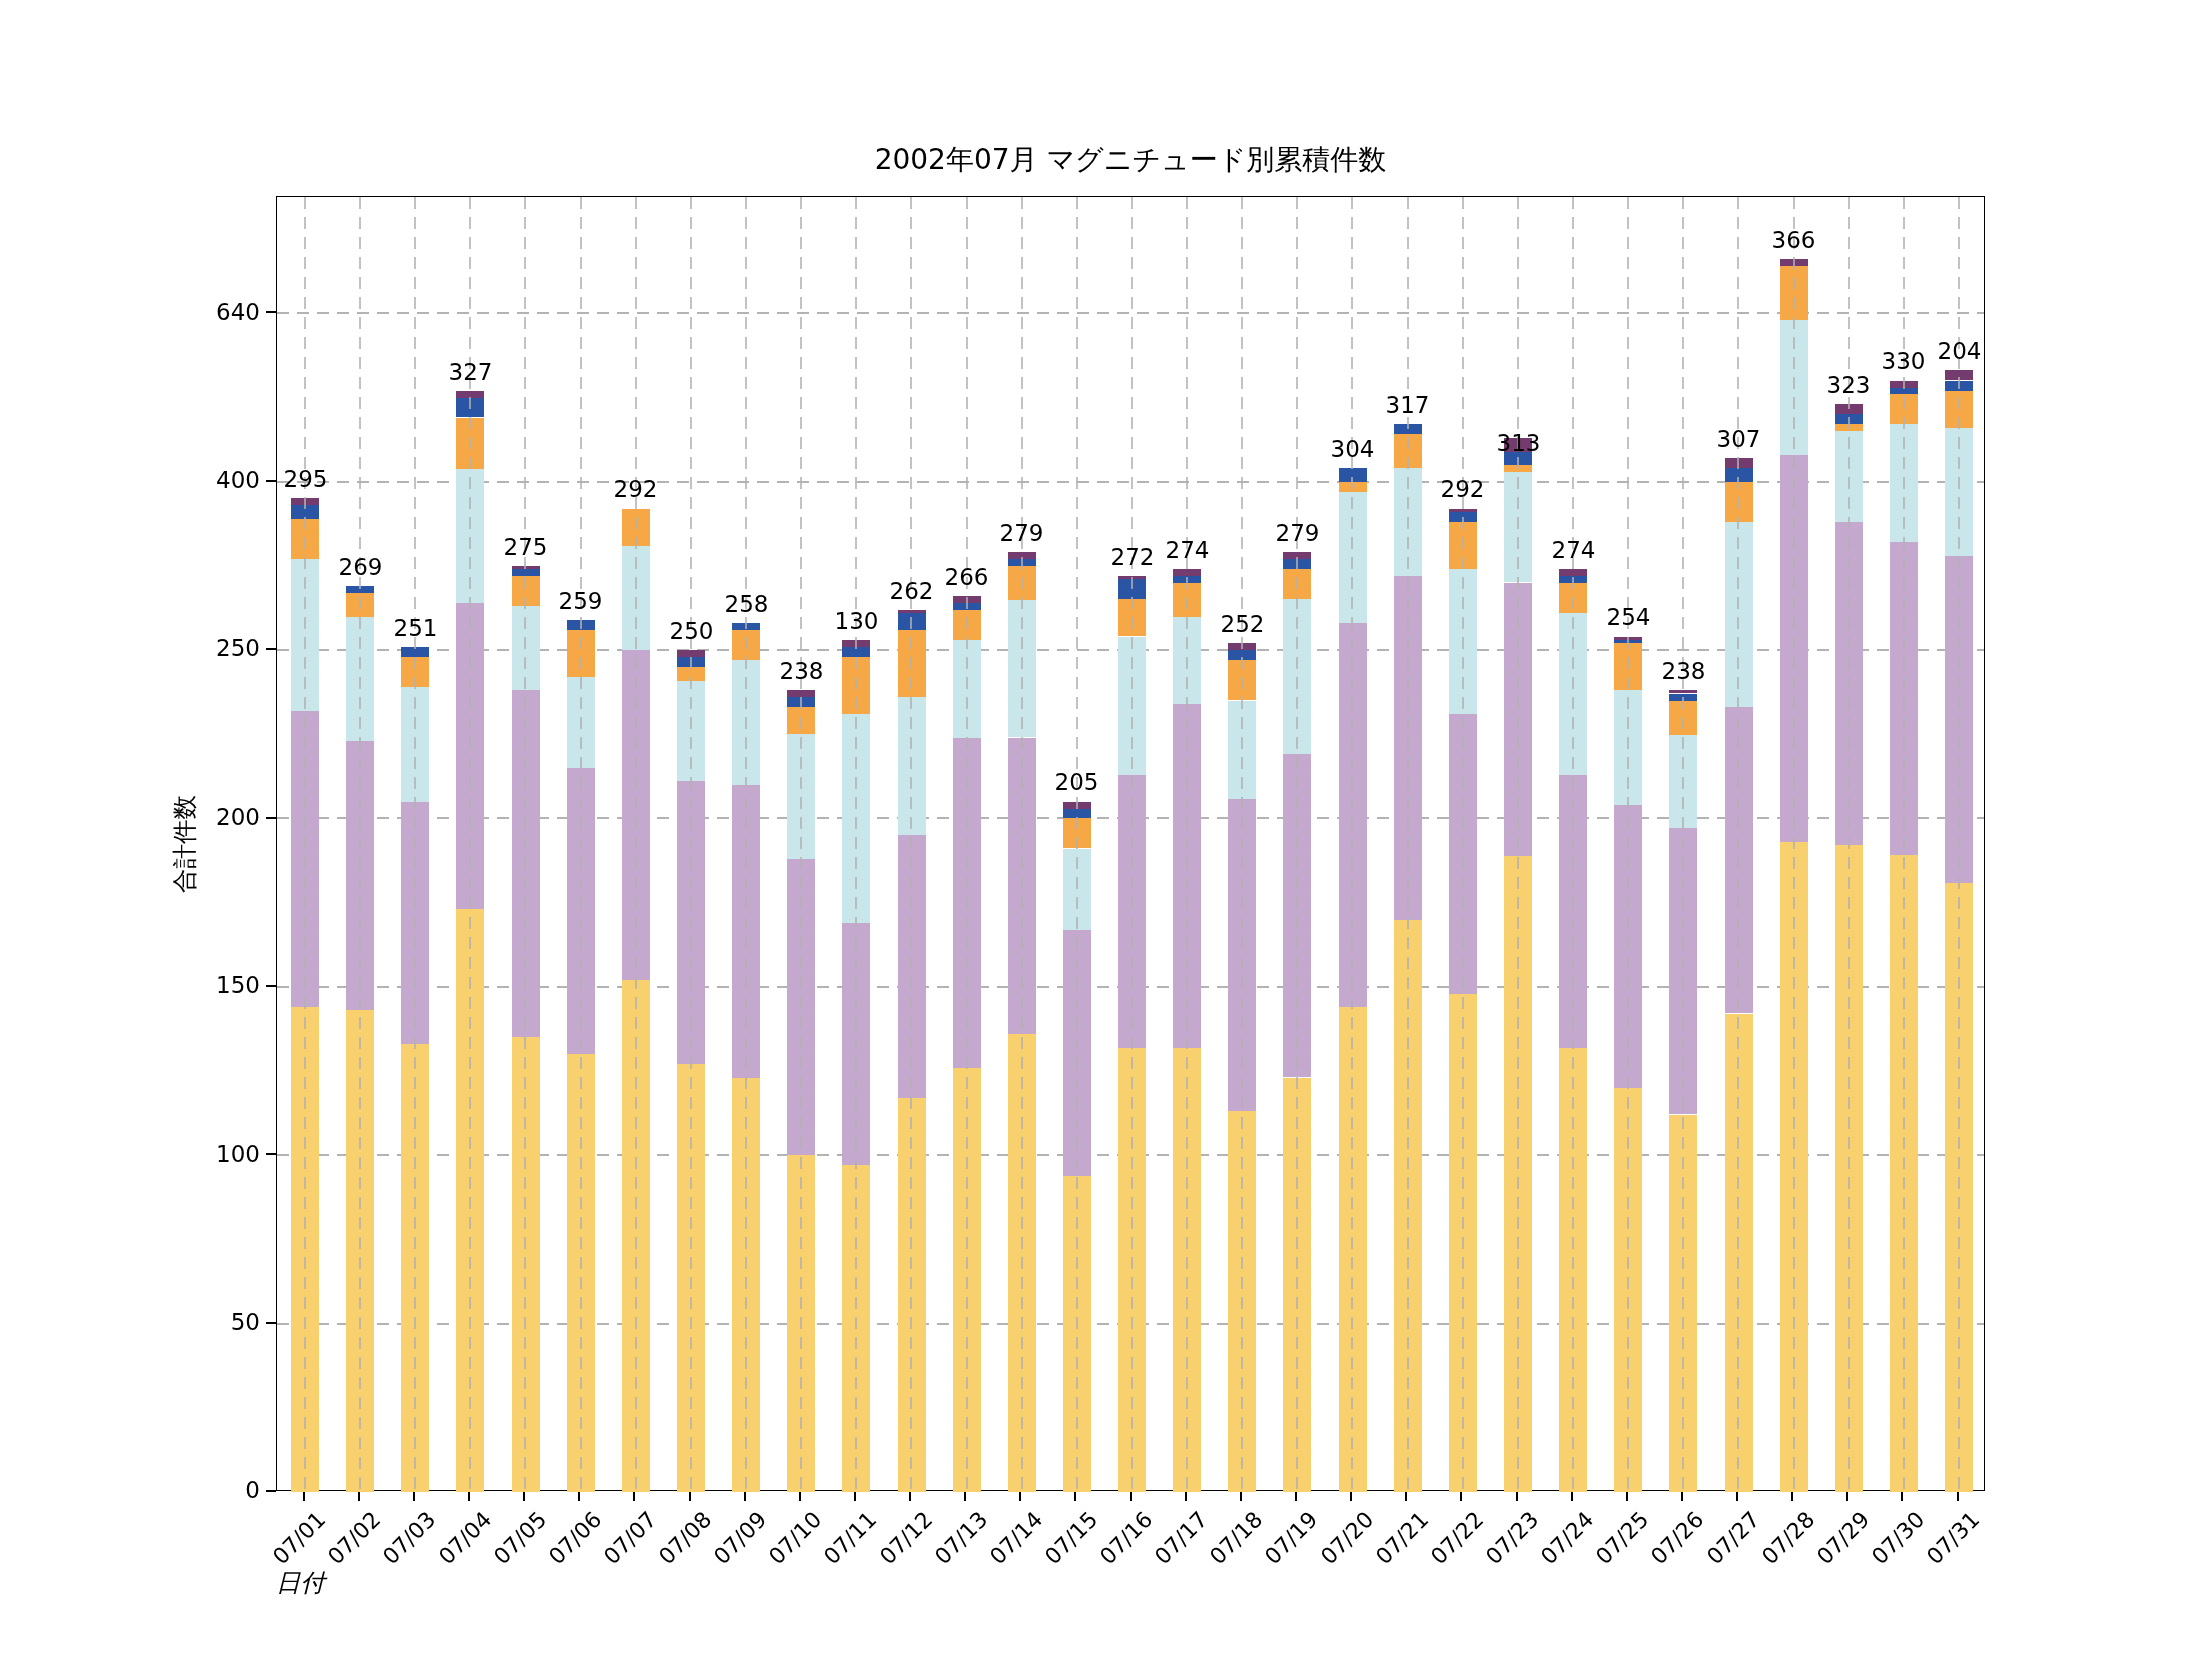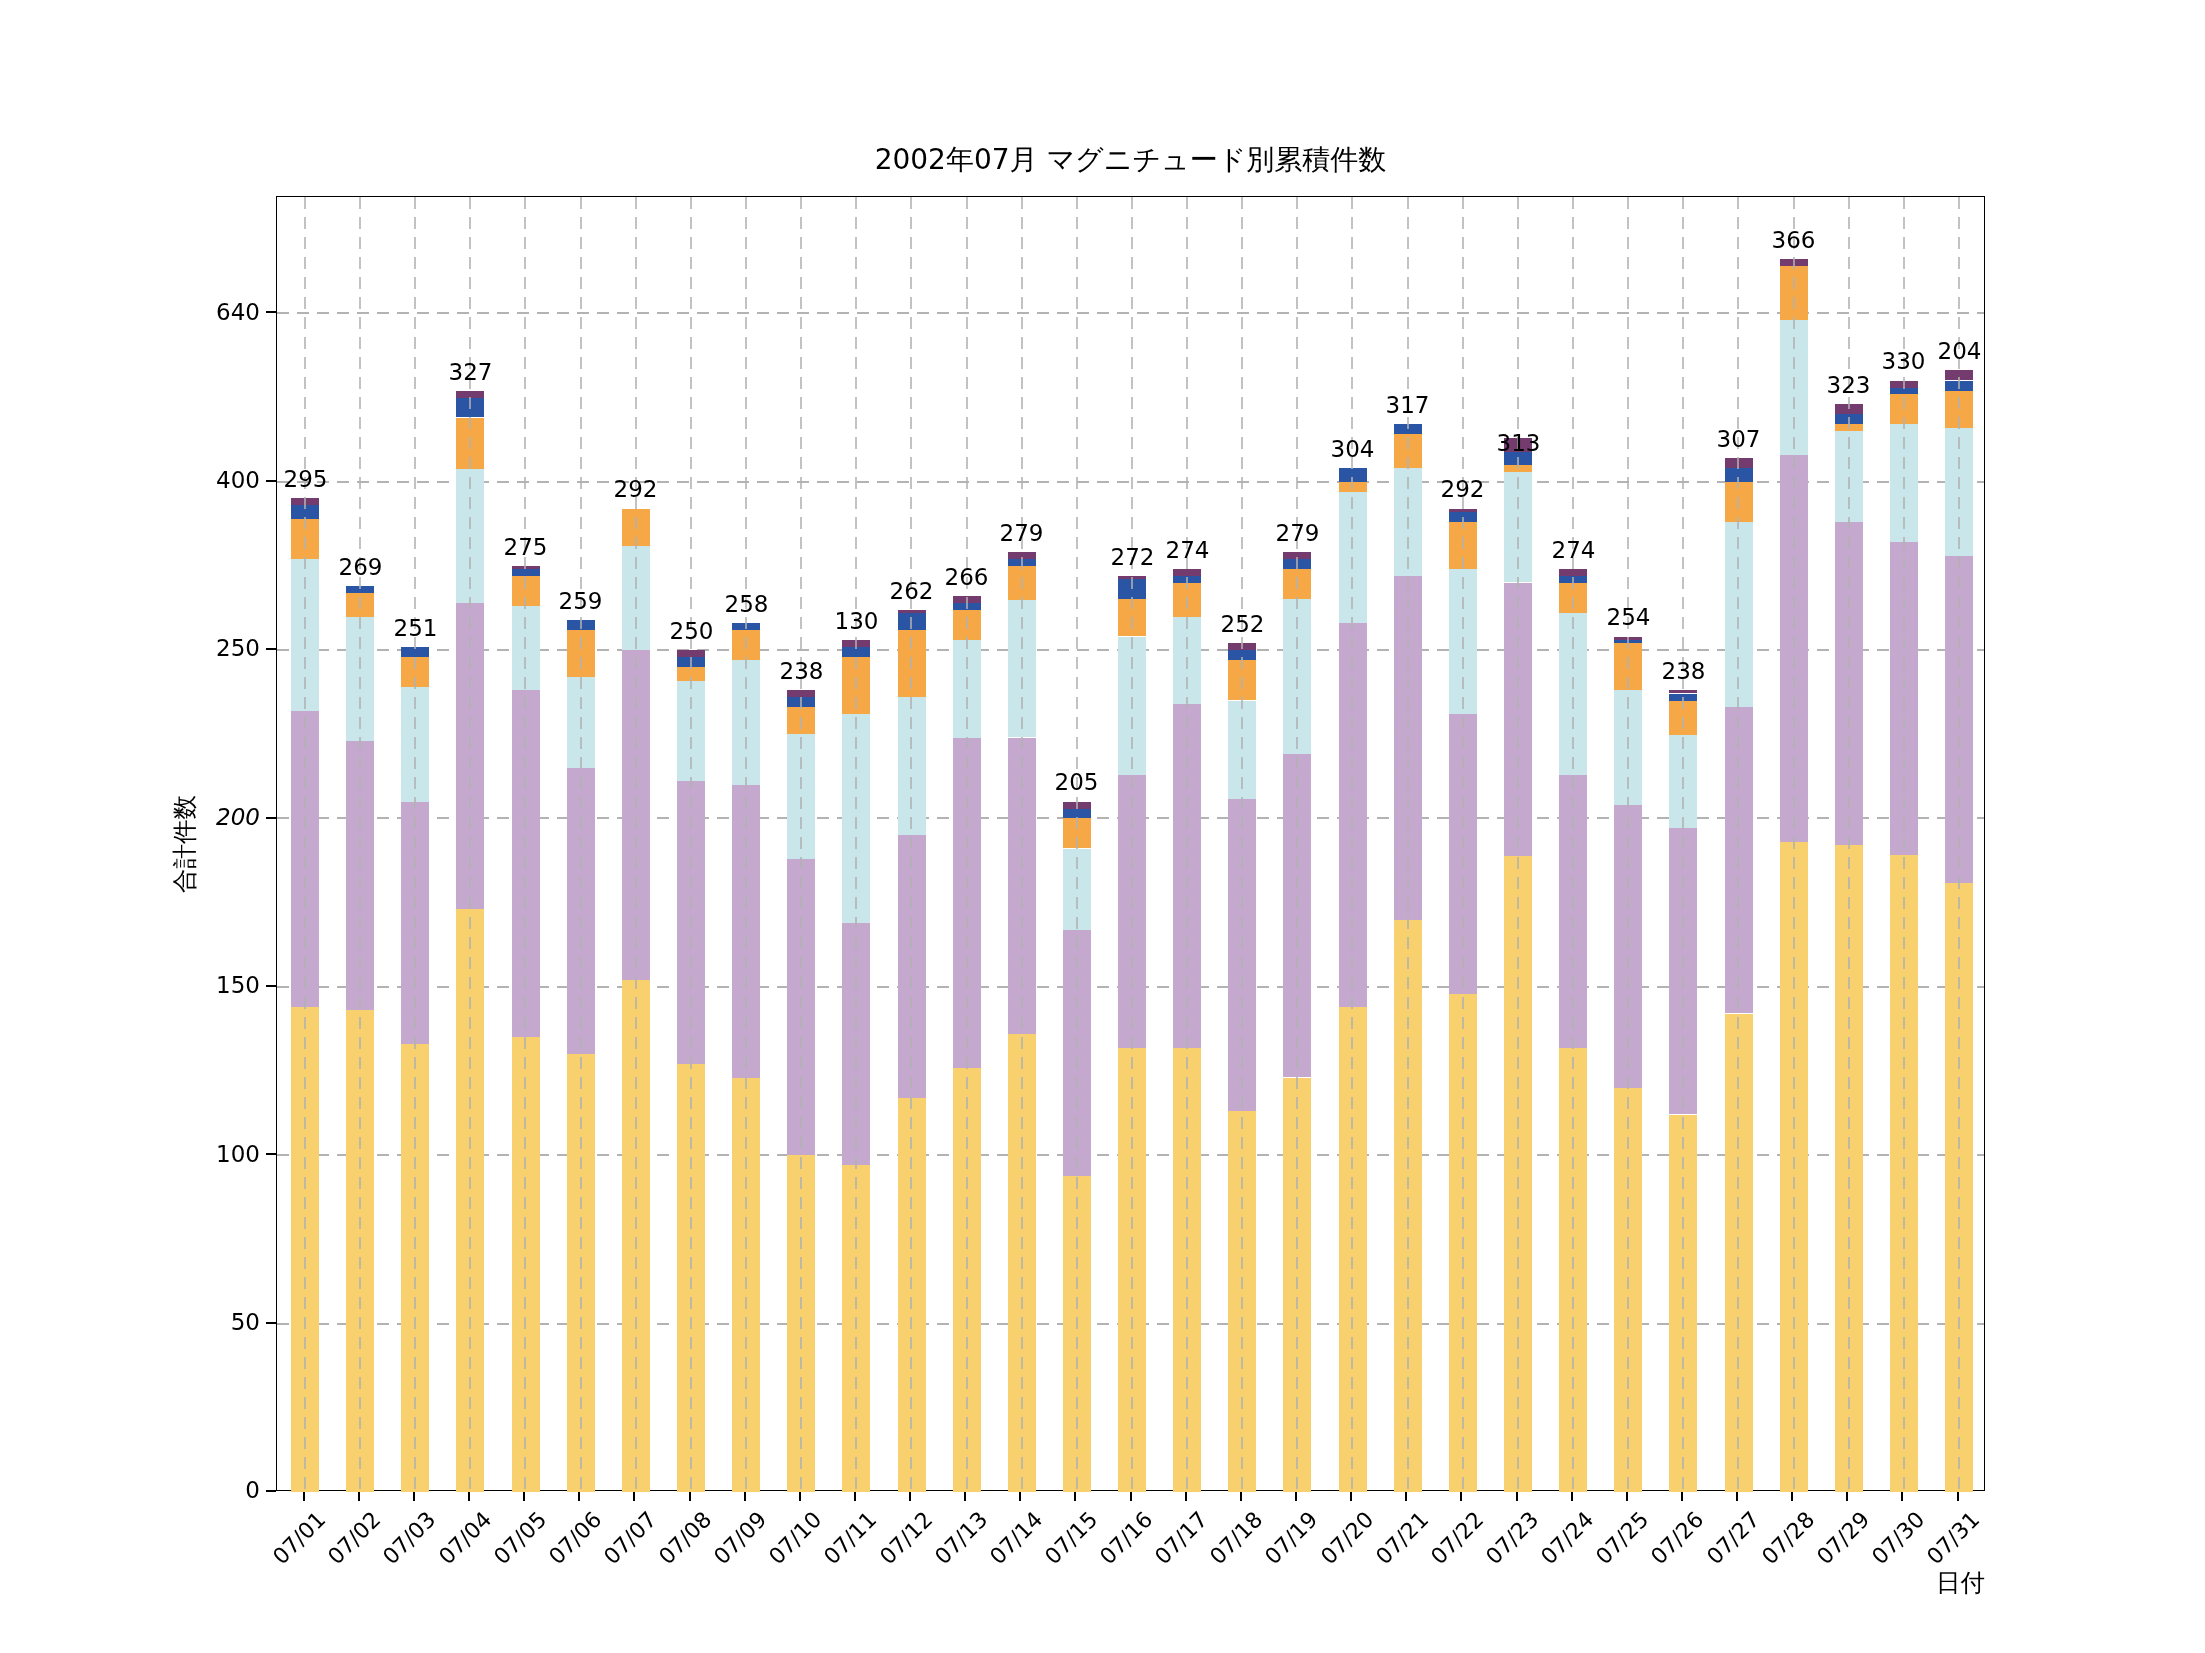--- a/index.html
+++ b/index.html
@@ -16,21 +16,21 @@
   .gridline-v{position:absolute;top:0;height:100%;width:1.8px;z-index:3;
     background:repeating-linear-gradient(to bottom,rgba(177,177,177,0.78) 0 12.3px,transparent 12.3px 20px);}
   .bar-seg{position:absolute;z-index:2;}
   .total-label{position:absolute;z-index:4;width:123px;text-align:center;font-size:23px;line-height:28px;}
   .ytick-label{position:absolute;width:80px;text-align:right;font-size:23px;line-height:33px;}
   .ytick-mark{position:absolute;width:9.8px;height:1.8px;background:#000;}
   .xtick-mark{position:absolute;width:1.8px;height:9.8px;background:#000;}
   .xtick-label{position:absolute;font-size:22px;line-height:27px;white-space:nowrap;
     transform:translate(-100%,0) rotate(-45deg);transform-origin:right top;}
   #title{position:absolute;left:276px;top:141px;width:1709px;text-align:center;font-size:28px;}
-  #xlabel{position:absolute;left:276px;top:1566px;width:1709px;text-align:right;font-size:24.5px;}
+  #xlabel{position:absolute;left:276px;top:1566px;width:1709px;text-align:left;font-size:24.5px;font-style:italic;}
   #ylabel-wrap{position:absolute;left:95px;top:755px;width:178px;height:178px;
     display:flex;align-items:center;justify-content:center;transform:rotate(-90deg);}
   #ylabel-wrap span{font-size:24.5px;white-space:nowrap;}
   #legend{position:absolute;left:290px;top:211px;width:464px;height:121px;background:#fff;
     border:1.8px solid #c9c9c9;border-radius:6.1px;z-index:5;box-sizing:border-box;}
   #legend-title{position:absolute;left:0;top:7.4px;width:100%;text-align:center;font-size:23px;}
   .legend-swatch{position:absolute;width:49px;height:22px;}
   .legend-label{position:absolute;font-size:22px;line-height:27px;white-space:nowrap;}
 </style>
 </head>
@@ -295,21 +295,21 @@
   <div id="yticks">
       <div class="ytick-mark" style="left: 266px; top: 1490px;"></div>
       <div class="ytick-label" style="left: 180px; top: 1474px;">0</div>
       <div class="ytick-mark" style="left: 266px; top: 1322px;"></div>
       <div class="ytick-label" style="left: 180px; top: 1306px;">50</div>
       <div class="ytick-mark" style="left: 266px; top: 1153px;"></div>
       <div class="ytick-label" style="left: 180px; top: 1138px;">100</div>
       <div class="ytick-mark" style="left: 266px; top: 985px;"></div>
       <div class="ytick-label" style="left: 180px; top: 969px;">150</div>
       <div class="ytick-mark" style="left: 266px; top: 817px;"></div>
-      <div class="ytick-label" style="left: 180px; top: 801px; font-style: italic;">200</div>
+      <div class="ytick-label" style="left: 180px; top: 801px;">200</div>
       <div class="ytick-mark" style="left: 266px; top: 648px;"></div>
       <div class="ytick-label" style="left: 180px; top: 632px;">250</div>
       <div class="ytick-mark" style="left: 266px; top: 480px;"></div>
       <div class="ytick-label" style="left: 180px; top: 464px;">400</div>
       <div class="ytick-mark" style="left: 266px; top: 311px;"></div>
       <div class="ytick-label" style="left: 180px; top: 296px;">640</div>
     </div>
   <div id="xticks">
       <div class="xtick-mark" style="left: 303px; top: 1491px;"></div>
       <div class="xtick-label" style="left: 312px; top: 1506px;">07/01</div>

